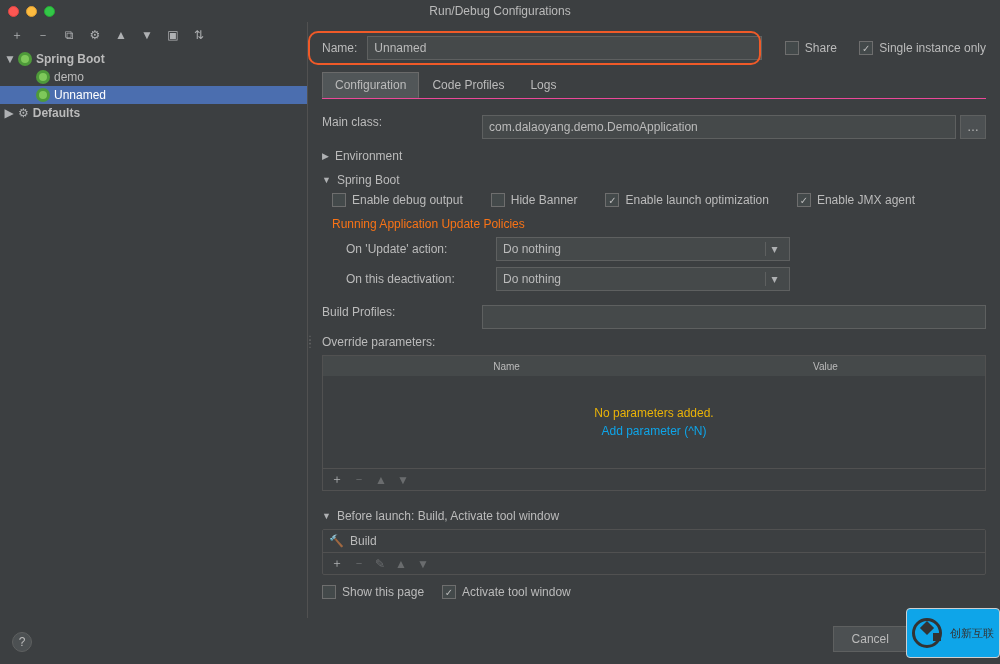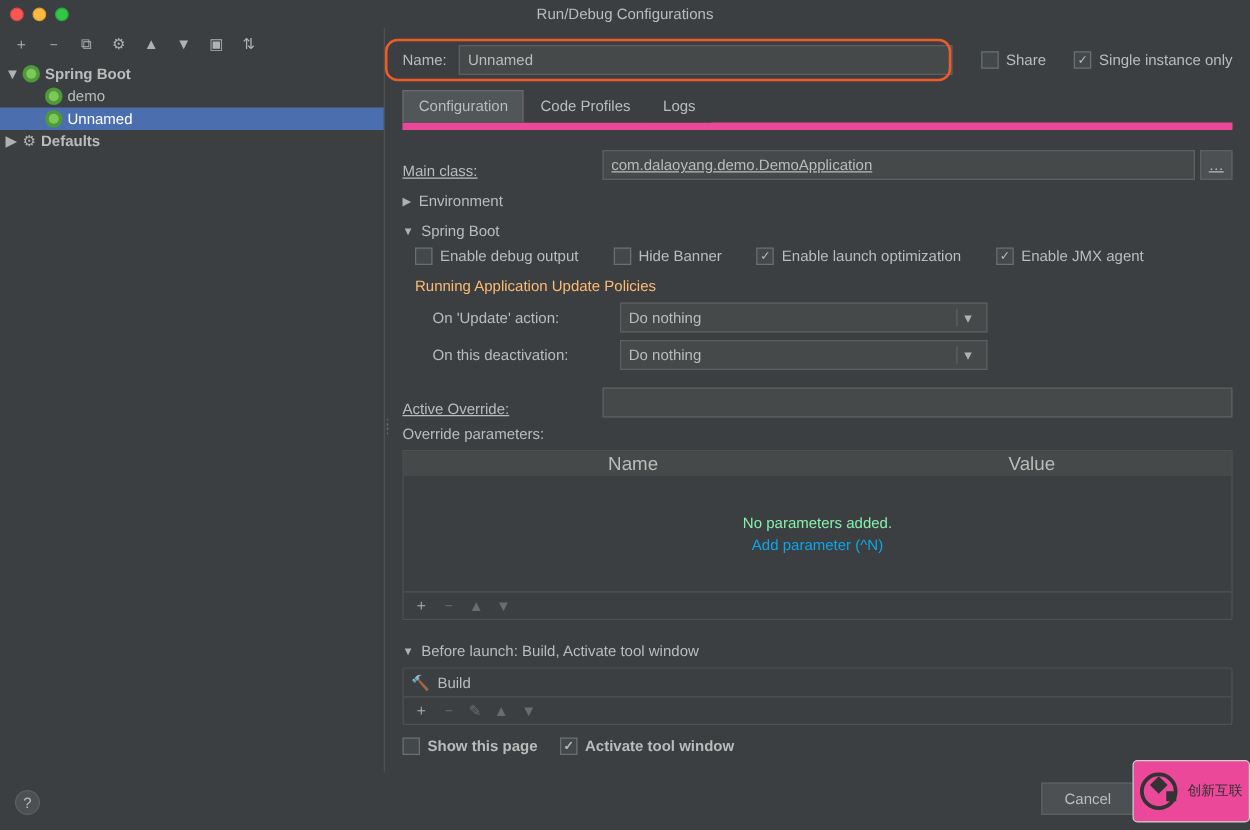--- a/index.html
+++ b/index.html
@@ -29,63 +29,63 @@
 
 .content { flex:1; background:#3c3f41; padding:0 14px 0 14px; position:relative; overflow:hidden;}
 .highlightbox { position:absolute; left:0px; top:9px; width:453px; height:34px; border:2px solid #f05a28; border-radius:10px; pointer-events:none;}
 .namerow { display:flex; align-items:center; gap:10px; margin-top:14px; margin-bottom:12px;}
 .namerow label { color:#bbbbbb;}
 .nameinput { flex:0 0 395px; height:24px; background:#45494a; border:1px solid #5e6060; color:#bbbbbb; padding:0 6px;}
 .chkrow { display:flex; align-items:flex-start; gap:6px; margin-left:auto;}
 .chkbox { width:14px; height:14px; border:1px solid #6e6e6e; background:#43494a; display:inline-flex; align-items:center; justify-content:center; color:#bbbbbb; font-size:10px;}
 .chkbox.on::after{content:"✓"; color:#bbbbbb;}
 
-.tabs { display:flex; gap:0; border-bottom:6px solid #ec4899; margin-top:4px;}
+.tabs { display:flex; gap:0; border-bottom:1px solid #ec4899; margin-top:4px;}
 .tab { padding:5px 12px; background:#3c3f41; color:#bbbbbb; border:1px solid transparent;}
 .tab.active { background:#515658; border:1px solid #6a6a6a; border-bottom:1px solid #515658;}
 .formarea { padding:10px 0 0 0; }
 
-.formrow { display:flex; align-items:flex-end; margin:6px 0;text-decoration:underline;}
+.formrow { display:flex; align-items:flex-start; margin:6px 0;}
 .formrow .flabel { width:160px; display:flex; align-items:center; gap:6px;}
 .forminput { flex:1; height:24px; background:#45494a; border:1px solid #5e6060; color:#bbbbbb; padding:0 6px;}
 .browsebtn { width:26px; height:24px; background:#4c5052; border:1px solid #5e6060; margin-left:4px; color:#bbbbbb; display:flex; align-items:center; justify-content:center;}
 
 .section { margin:10px 0 4px 0; display:flex; align-items:center; gap:6px; color:#bbbbbb;}
 .section .tri { font-size:9px; color:#afb1b3;}
 
 .chkgroup { display:flex; gap:28px; margin:6px 0 6px 10px; align-items:center;}
 .chkitem { display:flex; align-items:flex-start; gap:6px;}
 
-.subhead { color:#fdba74; margin:10px 0 6px 10px;}
+.subhead { color:#f97316; margin:10px 0 6px 10px;}
 .subformrow { display:flex; align-items:center; margin:6px 0 6px 24px; gap:10px;}
 .subformrow .slabel { width:140px; }
 .selectbox { flex:0 0 294px; height:24px; background:#45494a; border:1px solid #5e6060; color:#bbbbbb; padding:0 6px; display:flex; align-items:center; justify-content:space-between;}
 .selectbox .dd { width:18px; text-align:center; border-left:1px solid #5e6060; color:#afb1b3;}
 
 .table { margin-top:6px; border:1px solid #515151;}
 .thead { display:flex; background:#45494a; height:20px; align-items:center;}
-.thead .th { flex:1; text-align:center; color:#bbbbbb; font-size:15px;}
+.thead .th { flex:1; text-align:center; color:#bbbbbb; font-size:10px;}
 .tbody { height:92px; background:#3c3f41; display:flex; flex-direction:column; align-items:center; justify-content:center; gap:4px;}
-.tbody .empty { color:#86efac;}
+.tbody .empty { color:#eab308;}
 .addp { color:#0ea5e9;}
 .tfoot { height:22px; background:#3c3f41; border-top:1px solid #515151; display:flex; align-items:center; gap:10px; padding:0 8px; color:#afb1b3;}
 
 .beforetask { margin-top:6px; border:1px solid #515151; border-radius:2px;}
 .btrow { height:22px; display:flex; align-items:center; gap:6px; padding:0 6px; background:#3c3f41;}
 .btfoot { height:22px; border-top:1px solid #515151; display:flex; align-items:center; gap:10px; padding:0 8px; color:#afb1b3;}
 .hammer { color:#7ec85a; }
 
-.bottomchk { display:flex; gap:18px; margin:10px 0 0 0; align-items:center;font-weight:bold;}
+.bottomchk { display:flex; gap:18px; margin:10px 0 0 0; align-items:center;}
 
 .footerbtns { position:absolute; right:14px; bottom:12px; display:flex; gap:10px;}
 .btn { padding:5px 18px; background:#4c5052; border:1px solid #5e6060; color:#bbbbbb;}
 
 .helpbtn { position:absolute; left:12px; bottom:12px; width:20px; height:20px; border-radius:50%; background:#4c5052; border:1px solid #5e6060; display:flex; align-items:center; justify-content:center; color:#bbbbbb;}
 
-.watermark { position:absolute; right:0; bottom:6px; width:94px; height:50px; background:#ec4899; border:1px solid #cfcfcf; border-radius:4px; display:flex; align-items:center; justify-content:center; gap:8px;}
+.watermark { position:absolute; right:0; bottom:6px; width:94px; height:50px; background:#0ea5e9; border:1px solid #cfcfcf; border-radius:4px; display:flex; align-items:center; justify-content:center; gap:8px;}
 .watermark .wmcirc { width:30px; height:30px; border:3px solid #333; border-radius:50%; position:relative;}
 .watermark .wmcirc::before{content:""; position:absolute; left:7px; top:2px; width:10px; height:10px; background:#333; transform:rotate(45deg);}
 .watermark .wmcirc::after{content:""; position:absolute; right:-2px; bottom:4px; width:8px; height:8px; background:#333;}
 .watermark .wmtext { font-size:11px; color:#333; line-height:1; }
 
 .dragdots { position:absolute; left:-3px; top:316px; color:#6a6a6a; font-size:10px; line-height:4px; letter-spacing:-2px;}
 </style>
 </head>
 <body>
 
@@ -200,21 +200,21 @@
       </div>
       <div class="subformrow">
         <div class="slabel">On this deactivation:</div>
         <div class="selectbox">
           <span>Do nothing</span>
           <span class="dd">▾</span>
         </div>
       </div>
 
       <div class="formrow" style="margin-top:14px">
-        <div class="flabel" style="width:160px">Active Override:</div>
+        <div class="flabel" style="width:160px">Build Profiles:</div>
         <input class="forminput" value="" style="">
       </div>
 
       <div style="margin-top:6px">Override parameters:</div>
       <div class="table">
         <div class="thead">
           <div class="th" style="flex:0 0 24px"></div>
           <div class="th">Name</div>
           <div class="th">Value</div>
         </div>

